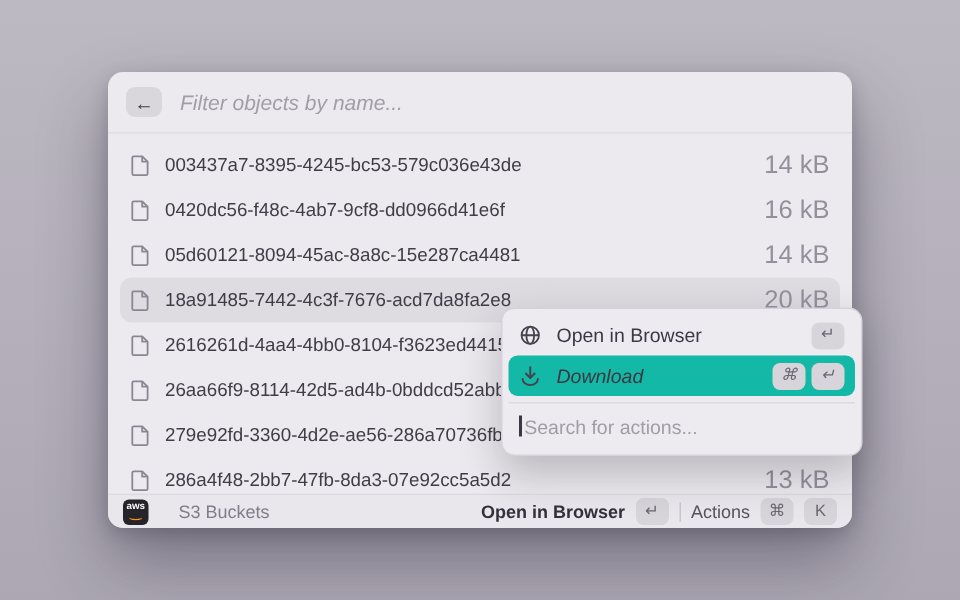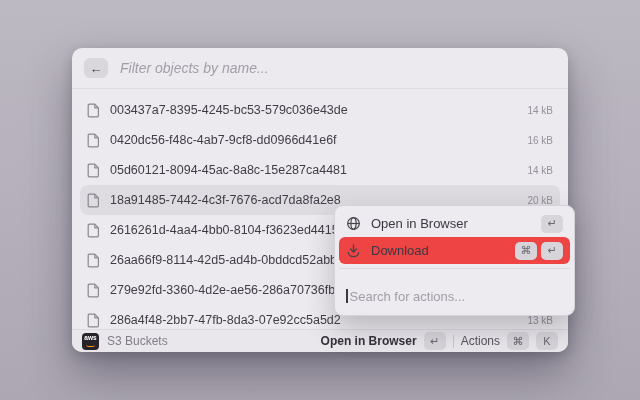--- a/index.html
+++ b/index.html
@@ -22,23 +22,23 @@
   .filter-input{flex:1;background:transparent;border:none;outline:none;
        font-family:"Liberation Sans",sans-serif;font-size:14px;color:#3c3943;font-style:italic;}
   .filter-input::placeholder{color:#a29ea8;}
   
   .list{flex:1;overflow:hidden;padding-top:6px;position:relative;}
   .row{height:30px;margin:0 8px;padding:0 7px;display:flex;align-items:center;
        gap:10px;border-radius:8px;font-size:12.5px;color:#403d47;}
   .row.selected{background:#dedbe1;}
   .row .file-icon{flex:none;display:flex;align-items:center;}
   .row-name{white-space:nowrap;overflow:hidden;}
-  .row-size{margin-left:auto;color:#94909b;font-size:10px;flex:none;}
-  
-  .ftr{height:22px;flex:none;display:flex;align-items:center;gap:8px;
+  .row-size{margin-left:auto;color:#94909b;font-size:17px;flex:none;}
+  
+  .ftr{height:22px;flex:none;display:flex;align-items:center;gap:20px;
        padding:0 10px;border-top:1px solid #dcd9df;font-size:12px;
        border-radius:0 0 10px 10px;background:#e9e7ec;}
   .aws-badge{width:17px;height:17px;border-radius:4px;background:#26242a;
        display:flex;flex-direction:column;align-items:center;justify-content:center;
        color:#fff;font-size:6.5px;font-weight:bold;line-height:1;flex:none;}
   .aws-smile{width:9px;height:3px;border-bottom:1.3px solid #f90;
        border-radius:0 0 50% 50%;margin-top:1px;}
   .app-name{color:#817d88;}
   .ftr-right{margin-left:auto;display:flex;align-items:center;gap:7px;}
   .primary-label{color:#34313b;font-weight:600;}
@@ -46,26 +46,26 @@
        color:#6b6873;font-size:11px;display:flex;align-items:center;
        justify-content:center;line-height:1;}
   .ftr-div{width:1px;height:13px;background:#c9c6cd;}
   .actions-label{color:#57545e;}
   
   .menu{position:absolute;left:262px;top:157px;width:231px;z-index:5;
        background:#edebf0;border:1px solid #d5d2d9;border-radius:9px;padding:4px;
        box-shadow:0 12px 28px rgba(35,30,45,.25);}
   .menu-item{height:27px;display:flex;align-items:center;gap:10px;padding:0 7px;
        border-radius:6px;font-size:13px;color:#3b3843;font-weight:500;}
-  .menu-item.highlighted{background:#ef4444;}
+  .menu-item.highlighted{background:#14b8a6;font-style:italic;}
   .mi-icon{flex:none;display:flex;align-items:center;color:#46434d;}
   .mi-keys{margin-left:auto;display:flex;gap:4px;}
   .menu-div{height:1px;background:#dcd9df;margin:4px 0 0;}
   .menu-search{height:30px;display:flex;align-items:center;padding:0 7px;
-       color:#a19da7;font-size:13px;margin-top:12px;}
+       color:#a19da7;font-size:13px;}
   .caret{width:1.5px;height:14px;background:#3b3843;margin-right:2px;flex:none;}
   svg{display:block;}
 </style>
 </head>
 <body>
 
 <div class="window">
 
   <div class="hdr">
     <div class="back-btn">

